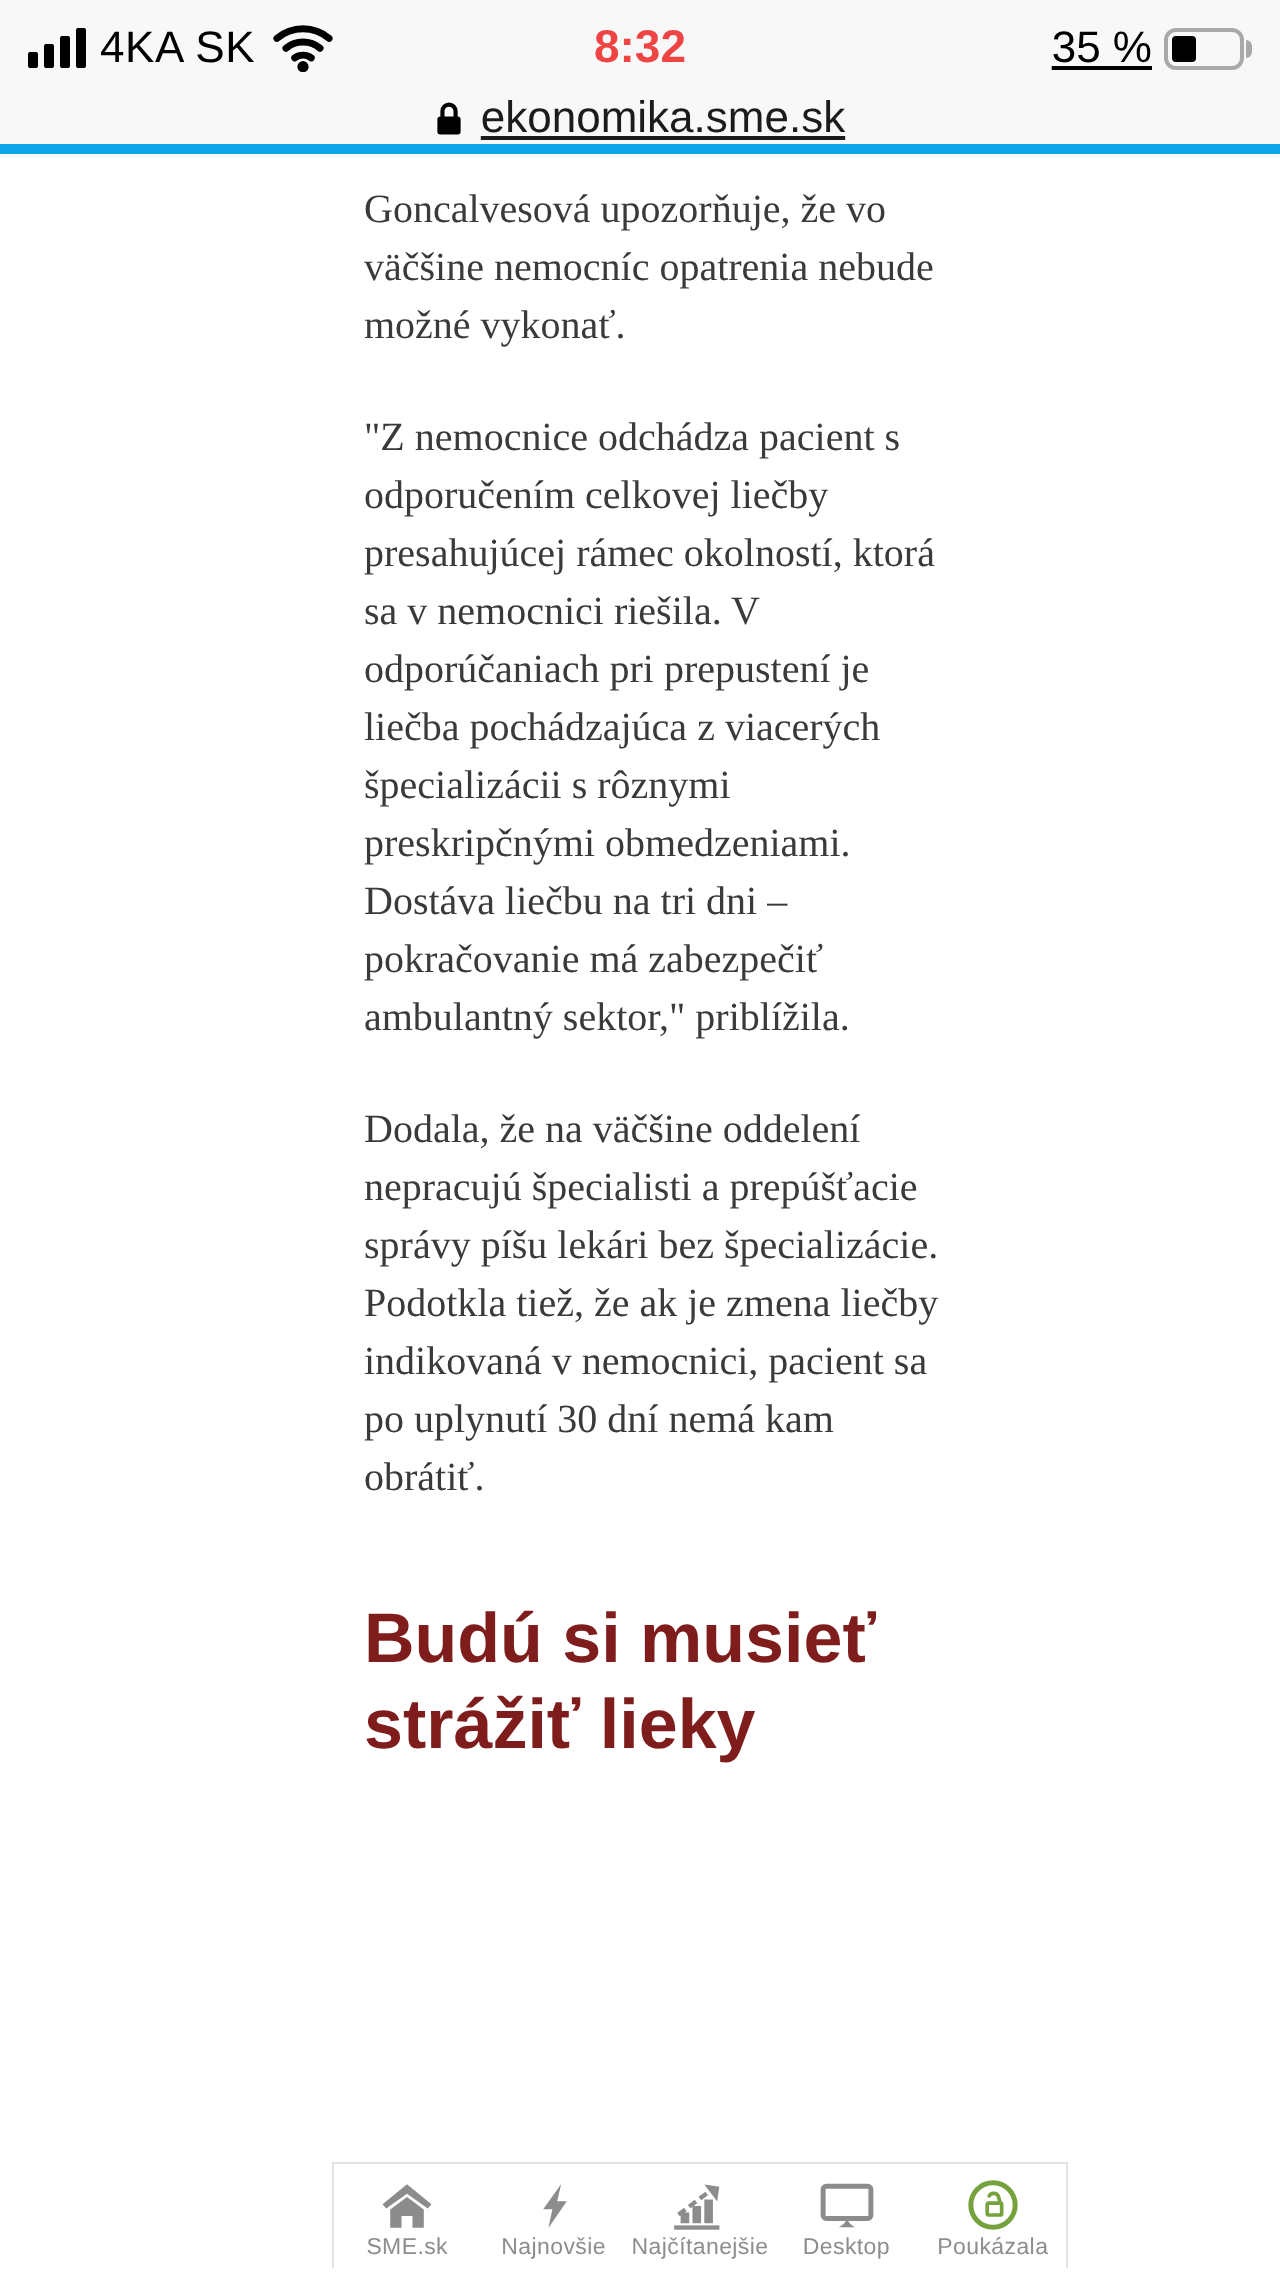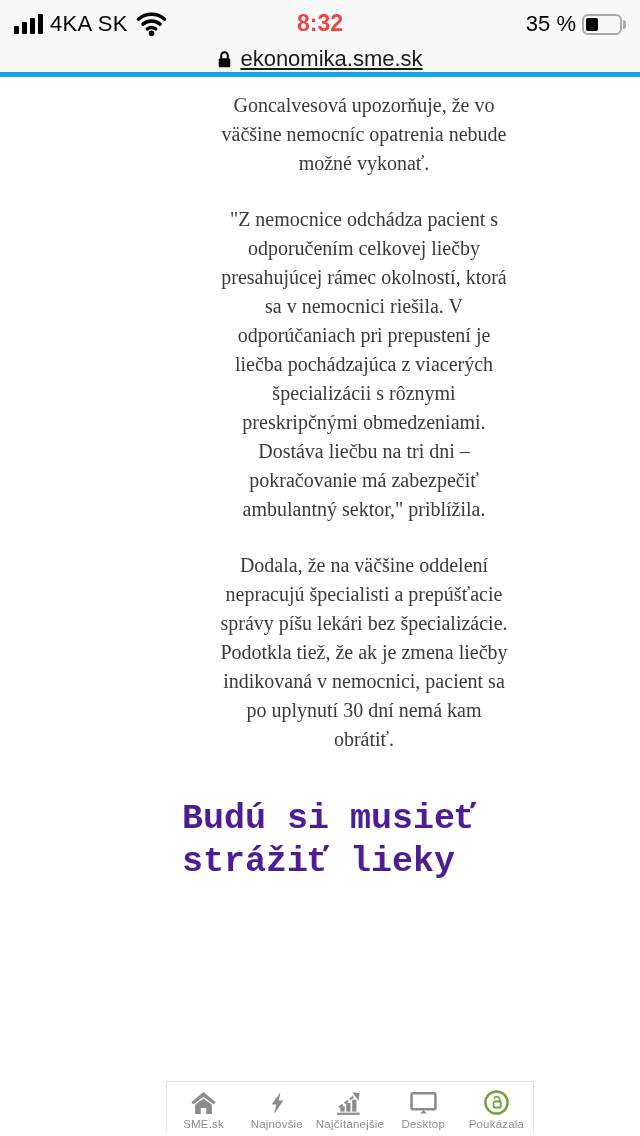--- a/index.html
+++ b/index.html
@@ -27,21 +27,21 @@
   .sb-left { display:flex; align-items:center; gap:7px; }
   .signal { display:flex; align-items:flex-end; gap:3px; height:21px; padding-bottom:1px; }
   .signal .bar { width:5px; background:#000; border-radius:1px; }
   .signal .b1 { height:8px; } .signal .b2 { height:12px; }
   .signal .b3 { height:16px; } .signal .b4 { height:20px; }
   .carrier { font-size:22px; color:#000; letter-spacing:.3px; }
   .time {
     position:absolute; left:50%; top:10px; transform:translateX(-50%);
     font-weight:700; font-size:23px; color:#ef4444;
   }
-  .sb-right { display:flex; align-items:center; gap:6px; }
+  .sb-right { display:flex; align-items:center; gap:6px;text-decoration:underline; }
   .battery { display:flex; align-items:center; }
   .batt-body {
     position:relative; width:40px; height:21px;
     border:2px solid #a9a9a9; border-radius:6px; background:transparent;
   }
   .batt-fill {
     position:absolute; left:2px; top:2px; bottom:2px; width:12px;
     background:#000; border-radius:2px;
   }
   .batt-nub {
@@ -54,25 +54,25 @@
   }
 
   
   .article {
     position:absolute; top:77px; left:166px; width:380px;
     padding:14px 0 0 16px;
   }
   .article p {
     font-family:"Liberation Serif","DejaVu Serif", serif;
     font-size:20px; line-height:29px; color:#3a3a3a;
-    white-space:pre; margin:0 0 27px 0;text-align:center;
+    white-space:pre; margin:0 0 27px 0;
   }
   .article h2 {
-    font-family:Liberation Mono, monospace;
-    font-size:35px; line-height:43px; font-weight:700; color:#4c1d95;
+    font-family:Liberation Sans, sans-serif;
+    font-size:35px; line-height:43px; font-weight:700; color:#7f1d1d;
     white-space:pre; margin:44px 0 30px 0;
   }
 
   
   .tab-bar {
     position:absolute; left:166px; top:1081px; width:368px; height:53px;
     background:#ffffff;
     border:1px solid #e2e2e2; border-bottom:none;
     display:flex; align-items:stretch; z-index:10;
   }

